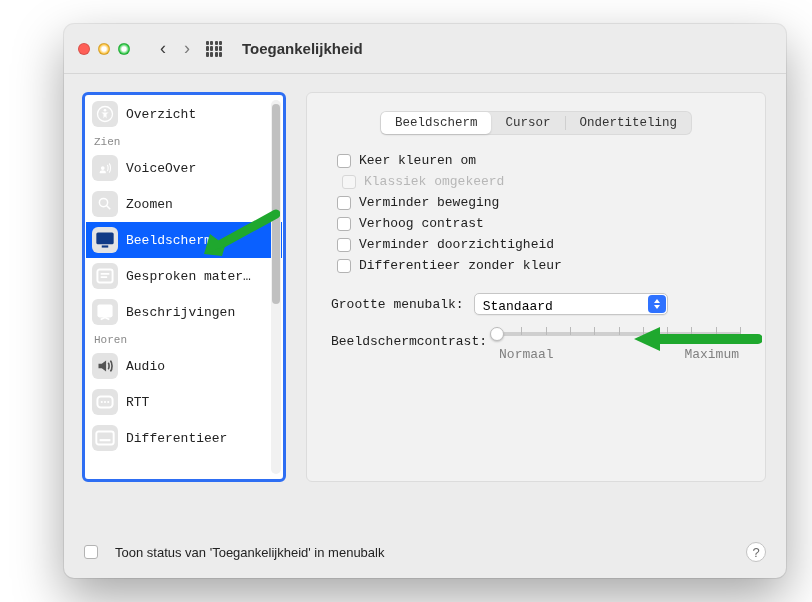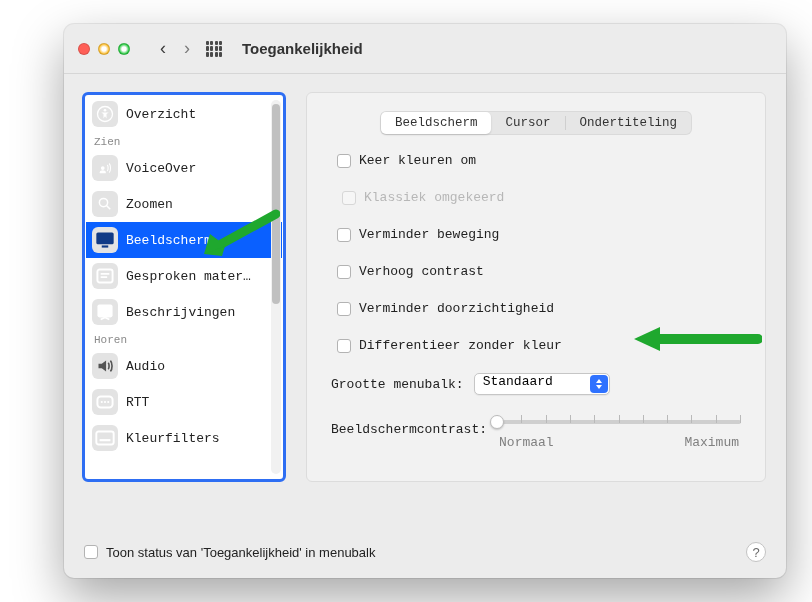--- a/index.html
+++ b/index.html
@@ -125,52 +125,52 @@
     box-shadow: inset 0 0 0 1px rgba(0,0,0,0.05);
   }
   .tabs .tab {
     padding:4px 14px; font-size:12.5px; color:#333; border-radius:5px;
   }
   .tabs .tab.active {
     background:#fff; box-shadow:0 1px 2px rgba(0,0,0,0.15);
   }
   .tabs .sep { width:1px; background:#cfcfcf; margin:4px 0; }
 
-  .checks { display:flex; flex-direction:column; gap:22px; margin-left:6px; }
+  .checks { display:flex; flex-direction:column; gap:6px; margin-left:6px; }
   .chk { display:flex; align-items:center; gap:8px; font-size:13px; color:#222; }
   .chk.disabled { color:#b7b7b7; }
   .box {
     width:14px; height:14px; border:1px solid #b3b3b3; border-radius:3px; background:#fff;
     flex:none;
   }
   .chk.disabled .box { border-color:#d7d7d7; background:#f6f6f6; }
   .indent { margin-left:5px; }
 
   
   .row { display:flex; align-items:center; gap:10px; margin-top:20px; font-size:13px; }
   .row .lbl { color:#222; text-align:right; min-width: 128px;}
   .select {
-    position:relative; width:136px; height:22px; background:#fff;
-    border:1px solid #c6c6c6; border-radius:5px; display:flex; align-items:flex-start;
+    position:relative; width:194px; height:22px; background:#fff;
+    border:1px solid #c6c6c6; border-radius:5px; display:flex; align-items:flex-end;
     padding:0 22px 0 8px; font-size:13px; box-shadow:0 1px 1px rgba(0,0,0,0.05);
   }
   .select .caret {
     position:absolute; right:1px; top:1px; bottom:1px; width:18px;
     background:#2f72ff; border-radius:4px;
     display:flex; flex-direction:column; align-items:center; justify-content:center;
     gap:0px;
   }
   .caret::before, .caret::after {
     content:""; width:0; height:0; border-left:3px solid transparent; border-right:3px solid transparent;
   }
   .caret::before { border-bottom:4px solid #fff; margin-bottom:1px;}
   .caret::after { border-top:4px solid #fff; margin-top:1px;}
 
   
-  .slider-row { margin-top:18px; font-size:13px; }
+  .slider-row { margin-top:10px; font-size:13px; }
   .slider-label { color:#222; margin-bottom:4px; display:inline-block; }
   .slider {
     position:relative; flex:1; height:18px; display:flex; align-items:center;
   }
   .track {
     position:absolute; left:0; right:0; top:50%; height:4px; transform:translateY(-50%);
     background:#cfcfcf; border-radius:2px;
   }
   .ticks { position:absolute; left:0; right:0; top:2px; height:10px; display:flex; justify-content:space-between; }
   .ticks span { width:1px; height:8px; background:#b9b9b9; }
@@ -319,21 +319,21 @@
           </div>
           <span class="label">RTT</span>
         </div>
         <div class="item">
           <div class="icon ic-ondertitel">
             <svg viewBox="0 0 24 24" fill="#fff">
                 <rect x="4" y="6" width="16" height="12" rx="2" fill="none" stroke="#fff" stroke-width="1.8"></rect>
                 <rect x="7" y="13" width="10" height="2"></rect>
               </svg>
           </div>
-          <span class="label">Kleurfilters</span>
+          <span class="label">Differentieer</span>
         </div>
         <div class="scroll-track">
           <div class="scroll-thumb"></div>
         </div>
       </div>
     </div>
 
     <div class="panel">
       <div class="tabs">
         <div class="tab active">Beeldscherm</div>
@@ -421,19 +421,19 @@
     </div>
     <div class="arrow" style="left:568px; top:250px;">
       <svg width="130" height="30" viewBox="0 0 130 30">
         <line x1="126" y1="15" x2="24" y2="15" stroke="#1fa82e" stroke-width="10" stroke-linecap="round"></line>
         <polygon points="2,15 28,3 28,27" fill="#1fa82e"></polygon>
       </svg>
     </div>
   </div>
 
   <div class="footer">
-    <label class="chk" style="gap:8px;">
+    <label class="chk" style="gap:17px;">
       <span class="box"></span>
       <span>Toon status van 'Toegankelijkheid' in menubalk</span>
     </label>
     <div class="help">?</div>
   </div>
 </div>
 
 </body></html>

